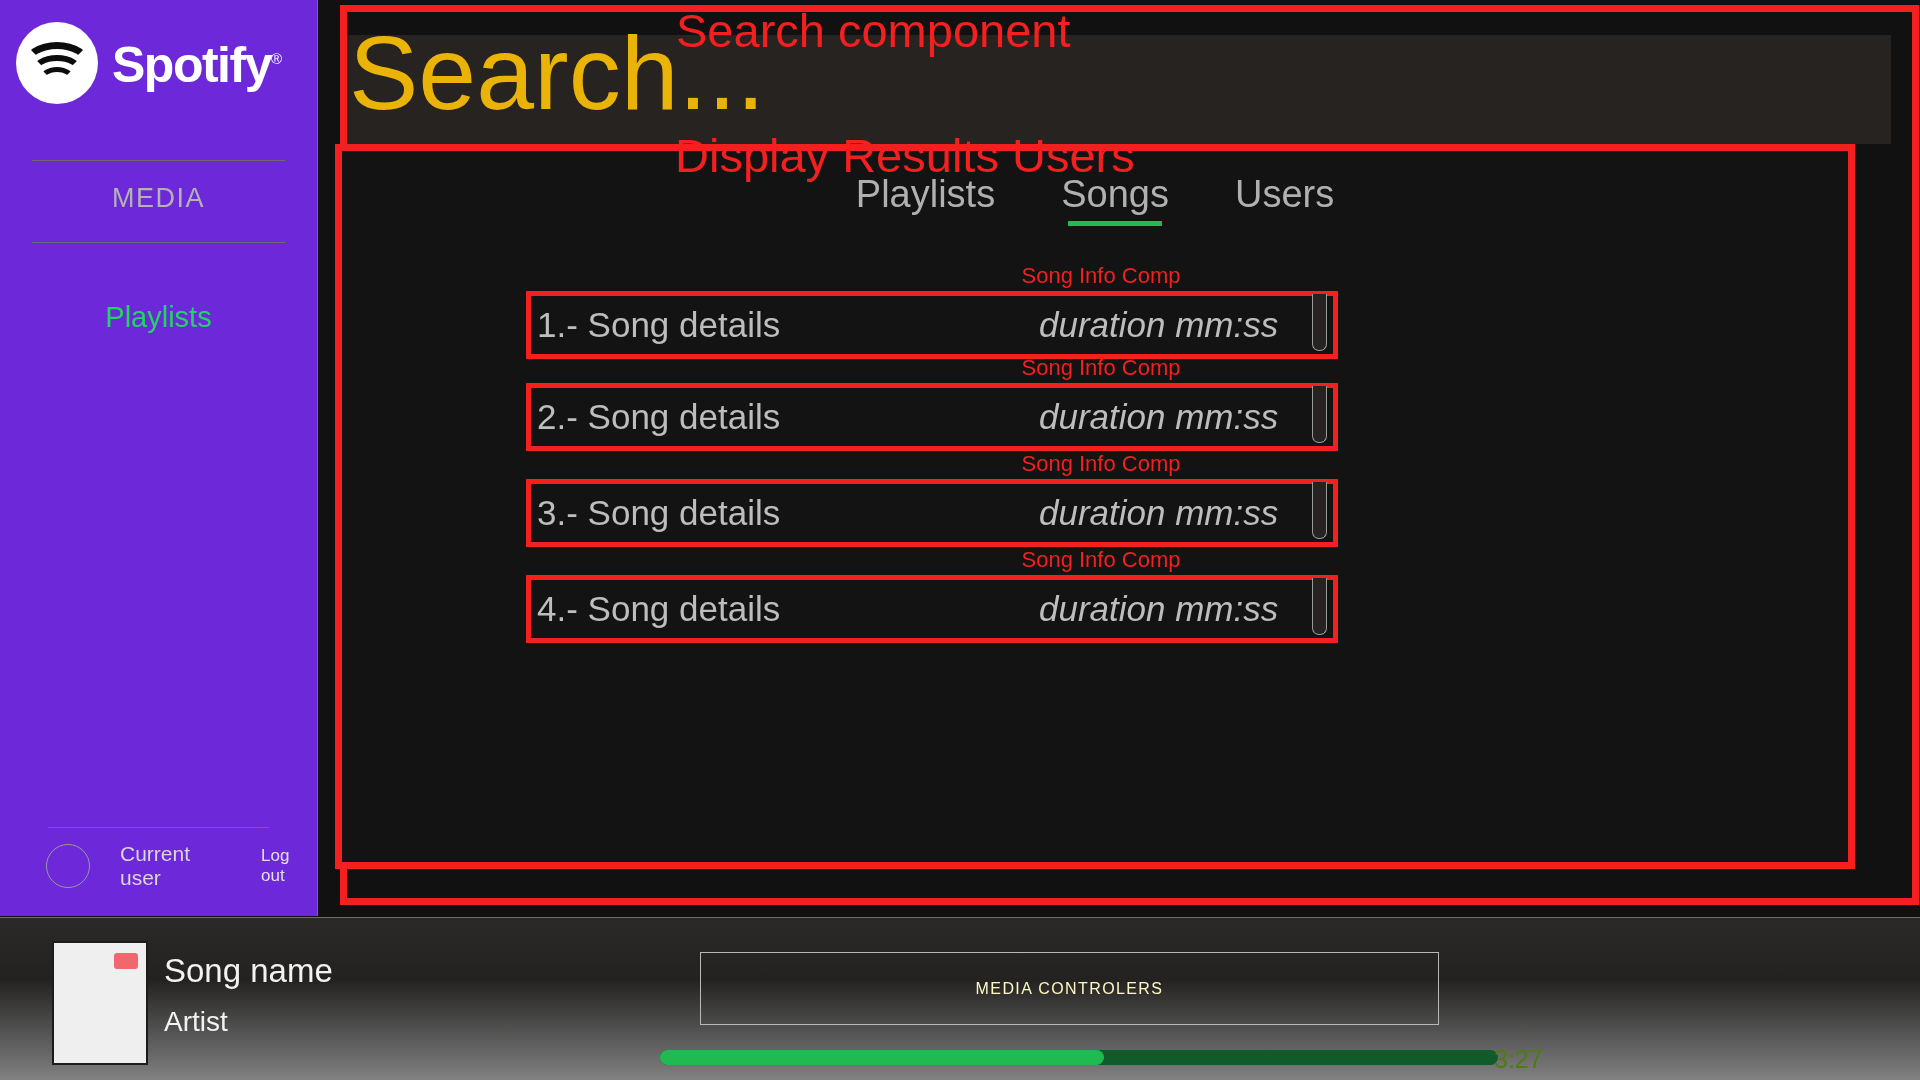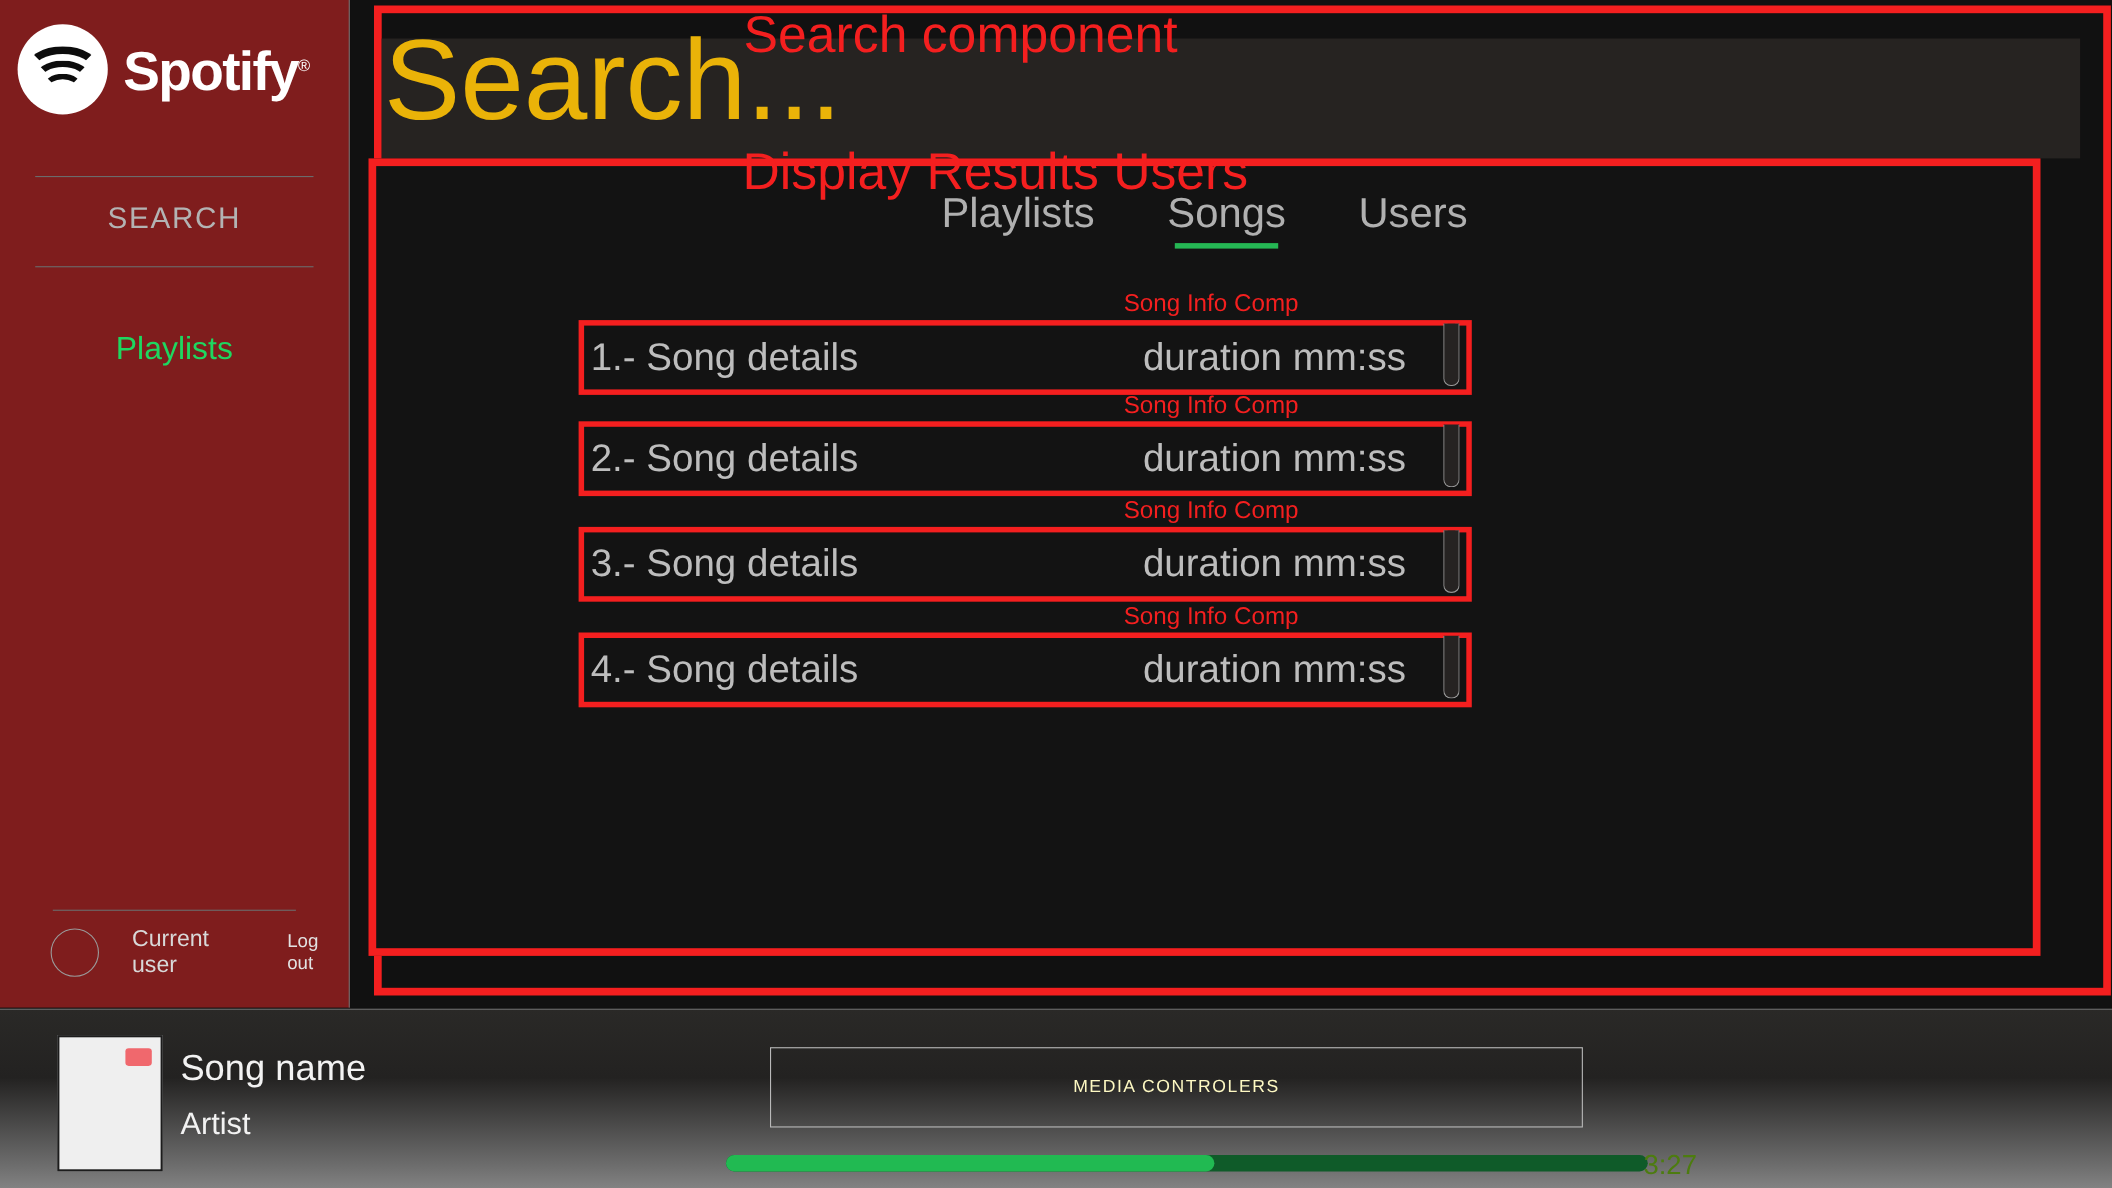--- a/index.html
+++ b/index.html
@@ -6,21 +6,21 @@
   body{
     width:1920px;height:1080px;overflow:hidden;
     font-family:"Liberation Sans", sans-serif;
     -webkit-font-smoothing:antialiased;
   }
   .app{position:relative;width:1920px;height:1080px;background:#111111;}
 
   
   .sidebar{
     position:absolute;left:0;top:0;width:318px;height:916px;
-    background:#7f1d1d;
+    background:#6d28d9;
     border-right:1px solid #6f6f6f;
     box-sizing:border-box;
   }
   .logo-wrap{
     display:flex;align-items:center;gap:14px;
     padding:22px 0 0 16px;
   }
   .logo-mark{
     width:82px;height:82px;border-radius:50%;
     background:#ffffff;position:relative;flex:none;
@@ -121,21 +121,21 @@
   .row-box{
     position:absolute;left:184px;top:28px;width:812px;height:68px;
     border:5px solid #f41f1f;box-sizing:border-box;
   }
   .row-title{
     position:absolute;left:6px;top:50%;transform:translateY(-50%);
     color:#bdbdbd;font-size:35px;white-space:nowrap;
   }
   .row-duration{
     position:absolute;left:508px;top:50%;transform:translateY(-50%);
-    color:#bdbdbd;font-size:35px;white-space:nowrap;
+    color:#bdbdbd;font-size:35px;white-space:nowrap;font-style:italic;
   }
   .row-handle{
     position:absolute;right:6px;top:-2px;width:13px;height:56px;
     border:1px solid #9a9a9a;border-top:none;
     border-radius:0 0 7px 7px;background:#262322;
   }
   .g2{margin-top:-2px;}
   .g3{margin-top:2px;}
   .g4{margin-top:2px;}
 
@@ -187,21 +187,21 @@
     <div class="logo-wrap">
       <div class="logo-mark">
         <div class="wave w1"></div>
         <div class="wave w2"></div>
         <div class="wave w3"></div>
       </div>
       <div class="logo-text"><span>Spotify</span><span class="reg">®</span></div>
     </div>
 
     <div class="side-rule rule-top"></div>
-    <div class="search-nav">SEARCH</div>
+    <div class="search-nav">MEDIA</div>
     <div class="side-rule rule-bot"></div>
 
     <div class="playlists-nav">Playlists</div>
 
     <div class="user-block">
       <div class="user-rule"></div>
       <div class="user-row">
         <div class="avatar"></div>
         <div class="user-name">Current user</div>
         <div class="logout">Log out</div>

